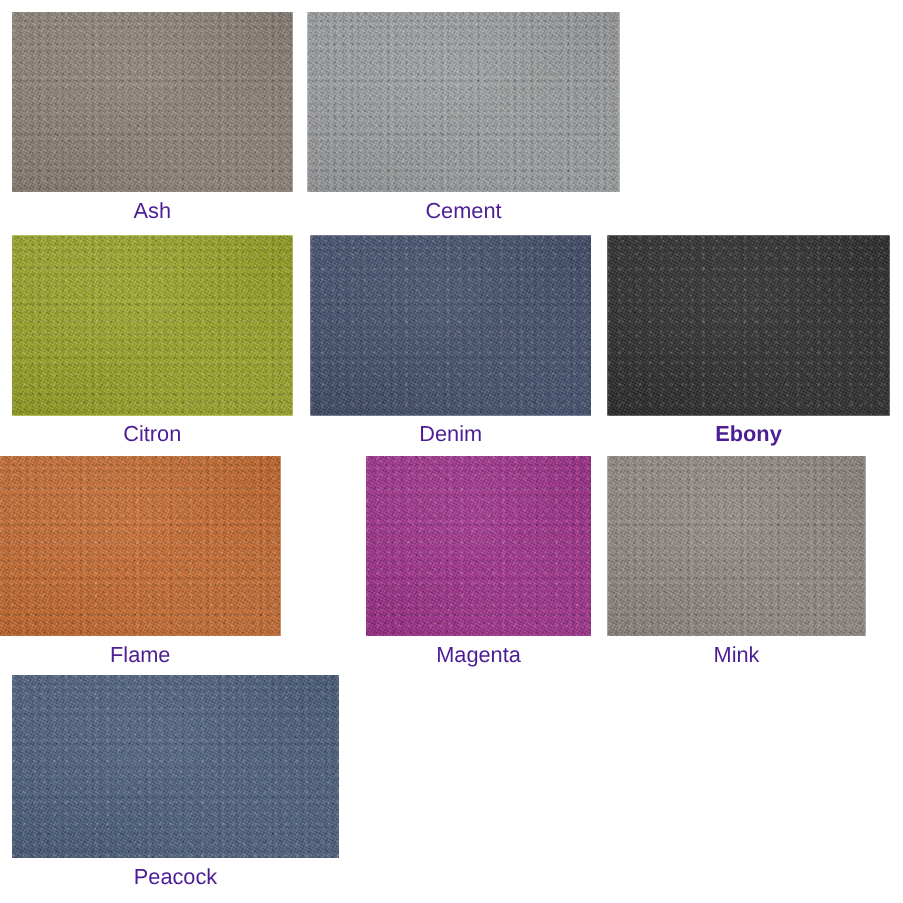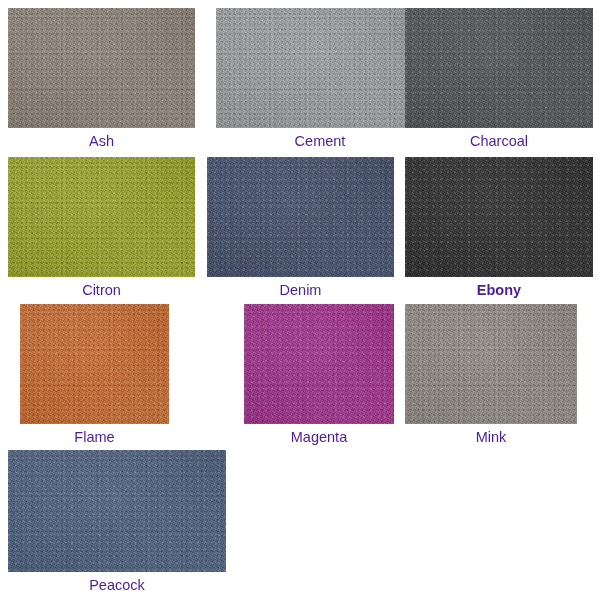--- a/index.html
+++ b/index.html
@@ -69,41 +69,37 @@
   }
 </style>
 </head>
 <body>
 
 <div id="sheet">
     <div class="swatch-cell" style="left: 8px; top: 8px; width: 187px;">
       <div class="swatch-chip" style="height: 120px; background-color: rgb(141, 130, 119); background-image: linear-gradient(145deg, rgb(154, 143, 131) 0%, rgb(141, 130, 119) 55%, rgb(154, 143, 131) 100%);"></div>
       <div class="swatch-label">Ash</div>
     </div>
-    <div class="swatch-cell" style="left: 216px; top: 8px; width: 208px;">
+    <div class="swatch-cell" style="left: 205px; top: 8px; width: 208px;">
       <div class="swatch-chip" style="height: 120px; background-color: rgb(158, 160, 162); background-image: linear-gradient(145deg, rgb(168, 171, 173) 0%, rgb(158, 160, 162) 55%, rgb(168, 171, 173) 100%);"></div>
       <div class="swatch-label">Cement</div>
-    </div>
-    <div class="swatch-cell" style="left: 405px; top: 8px; width: 188px;">
-      <div class="swatch-chip" style="height: 120px; background-color: rgb(79, 82, 84); background-image: linear-gradient(145deg, rgb(90, 93, 95) 0%, rgb(79, 82, 84) 55%, rgb(90, 93, 95) 100%);"></div>
-      <div class="swatch-label">Charcoal</div>
     </div>
     <div class="swatch-cell" style="left: 8px; top: 157px; width: 187px;">
       <div class="swatch-chip" style="height: 120px; background-color: rgb(154, 166, 34); background-image: linear-gradient(145deg, rgb(167, 178, 48) 0%, rgb(154, 166, 34) 55%, rgb(167, 178, 48) 100%);"></div>
       <div class="swatch-label">Citron</div>
     </div>
     <div class="swatch-cell" style="left: 207px; top: 157px; width: 187px;">
       <div class="swatch-chip" style="height: 120px; background-color: rgb(65, 77, 107); background-image: linear-gradient(145deg, rgb(75, 88, 120) 0%, rgb(65, 77, 107) 55%, rgb(75, 88, 120) 100%);"></div>
       <div class="swatch-label">Denim</div>
     </div>
     <div class="swatch-cell" style="left: 405px; top: 157px; width: 188px; font-weight: bold;">
       <div class="swatch-chip" style="height: 120px; background-color: rgb(42, 42, 43); background-image: linear-gradient(145deg, rgb(51, 51, 52) 0%, rgb(42, 42, 43) 55%, rgb(51, 51, 52) 100%);"></div>
       <div class="swatch-label">Ebony</div>
     </div>
-    <div class="swatch-cell" style="left: 20px; top: 304px; width: 149px; border-radius: 23px;">
+    <div class="swatch-cell" style="left: 0; top: 304px; width: 187px; border-radius: 23px;">
       <div class="swatch-chip" style="height: 120px; background-color: rgb(204, 106, 43); background-image: linear-gradient(145deg, rgb(212, 118, 58) 0%, rgb(204, 106, 43) 55%, rgb(212, 118, 58) 100%);"></div>
       <div class="swatch-label">Flame</div>
     </div>
     <div class="swatch-cell" style="left: 207px; top: 304px; width: 187px; padding-left: 37px;">
       <div class="swatch-chip" style="height: 120px; background-color: rgb(163, 45, 140); background-image: linear-gradient(145deg, rgb(173, 56, 151) 0%, rgb(163, 45, 140) 55%, rgb(173, 56, 151) 100%);"></div>
       <div class="swatch-label">Magenta</div>
     </div>
     <div class="swatch-cell" style="left: 405px; top: 304px; width: 172px;">
       <div class="swatch-chip" style="height: 120px; background-color: rgb(146, 139, 132); background-image: linear-gradient(145deg, rgb(156, 149, 142) 0%, rgb(146, 139, 132) 55%, rgb(156, 149, 142) 100%);"></div>
       <div class="swatch-label">Mink</div>

